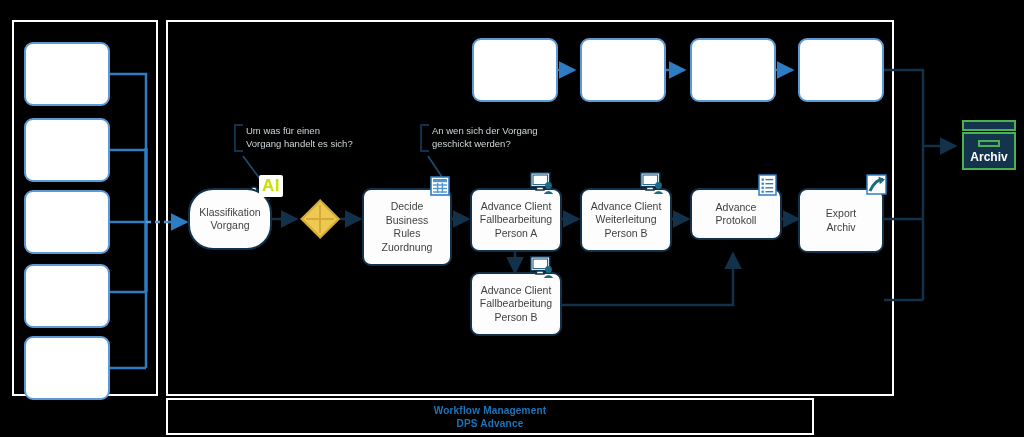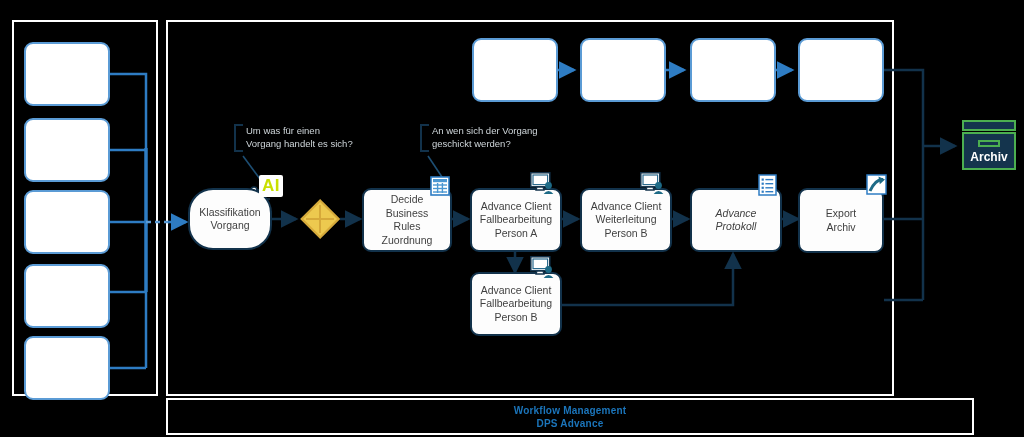--- a/index.html
+++ b/index.html
@@ -63,21 +63,21 @@
   .archiv .lbl{color:#ffffff;font-weight:bold;font-size:12px;padding-bottom:4px;}
 </style>
 </head>
 <body>
 
 <div id="stage">
 
   <div class="panel-frame" style="left:12px;top:20px;width:146px;height:376px;"></div>
 
   <div class="panel-frame" style="left:166px;top:20px;width:728px;height:376px;"></div>
-  <div class="panel-caption" style="left:166px;top:398px;width:808px;height:37px;">
+  <div class="panel-caption" style="left:166px;top:398px;width:648px;height:37px;">
     <span>Workflow Management</span>
     <span>DPS Advance</span>
   </div>
 
   <div class="blank-card" style="left:24px;top:42px;width:86px;height:64px;"></div>
   <div class="blank-card" style="left:24px;top:118px;width:86px;height:64px;"></div>
   <div class="blank-card" style="left:24px;top:190px;width:86px;height:64px;"></div>
   <div class="blank-card" style="left:24px;top:264px;width:86px;height:64px;"></div>
   <div class="blank-card" style="left:24px;top:336px;width:86px;height:64px;"></div>
 
@@ -183,21 +183,21 @@
   <div class="ai-badge" style="left:259px;top:175px;width:24px;height:22px;">
     <span>AI</span>
   </div>
 
   <div class="gateway" style="left:300px;top:199px;">
     <div class="dia"></div>
     <div class="cross-h"></div>
     <div class="cross-v"></div>
   </div>
 
-  <div class="proc" style="left:362px;top:188px;width:90px;height:64px;">
+  <div class="proc" style="left:362px;top:188px;width:90px;height:78px;">
     <span class="txt">
       <span>Decide Business</span><br>
       <span>Rules</span><br>
       <span>Zuordnung</span>
     </span>
   </div>
 
   <svg class="ic" style="left:430px;top:176px;" width="20" height="20" viewBox="0 0 20 20">
     <rect x="1" y="1" width="18" height="18" fill="#ffffff" stroke="#2e7cc3" stroke-width="1.6"></rect>
     <rect x="3" y="3" width="14" height="3.2" fill="#4a97d2"></rect>
@@ -233,21 +233,21 @@
     </span>
   </div>
   <svg class="ic" style="left:640px;top:172px;" width="26" height="24" viewBox="0 0 26 24">
     <rect x="0.8" y="0.8" width="19" height="14" fill="#ffffff" stroke="#12324b" stroke-width="1.5"></rect>
     <rect x="3" y="3" width="14.6" height="9.6" fill="#ffffff" stroke="#2a6a8e" stroke-width="1.2"></rect>
     <path d="M7,15 L13,15 L14,18 L6,18 Z" fill="#ffffff" stroke="#12324b" stroke-width="1.3"></path>
     <circle cx="18.5" cy="13.5" r="3.4" fill="#1d6a86"></circle>
     <path d="M13.6,22 q4.9,-6.2 9.8,0 Z" fill="#1d6a86"></path>
   </svg>
 
-  <div class="proc" style="left:690px;top:188px;width:92px;height:64px;font-style:italic;">
+  <div class="proc" style="left:690px;top:188px;width:92px;height:52px;">
     <span class="txt">
       <span>Advance</span><br>
       <span>Protokoll</span>
     </span>
   </div>
   <svg class="ic" style="left:758px;top:174px;" width="20" height="22" viewBox="0 0 20 22">
     <rect x="1" y="1" width="17" height="20" fill="#ffffff" stroke="#2e7cc3" stroke-width="1.5"></rect>
     <g fill="#2e7cc3">
       <rect x="3.6" y="4.5" width="2.2" height="2.2"></rect>
       <rect x="3.6" y="8.6" width="2.2" height="2.2"></rect>

